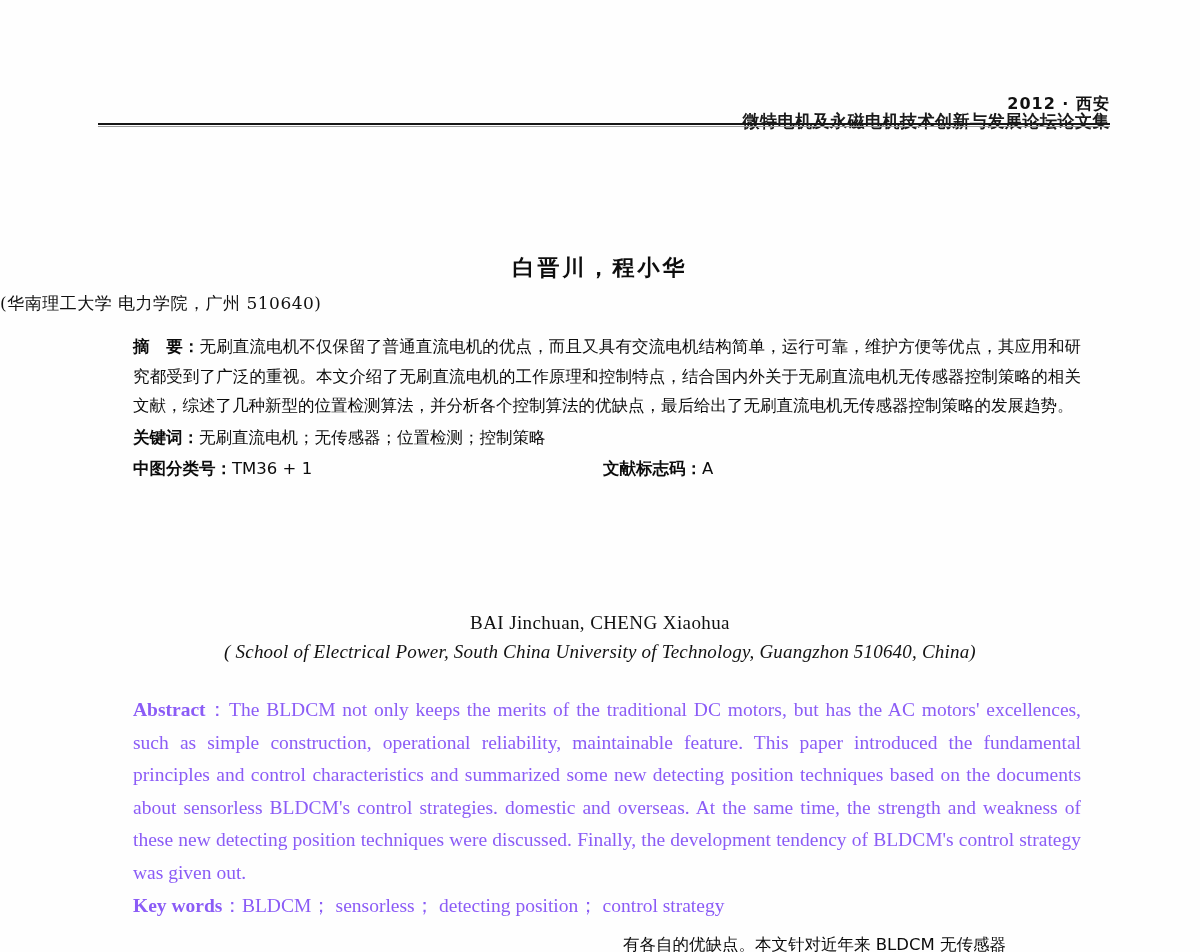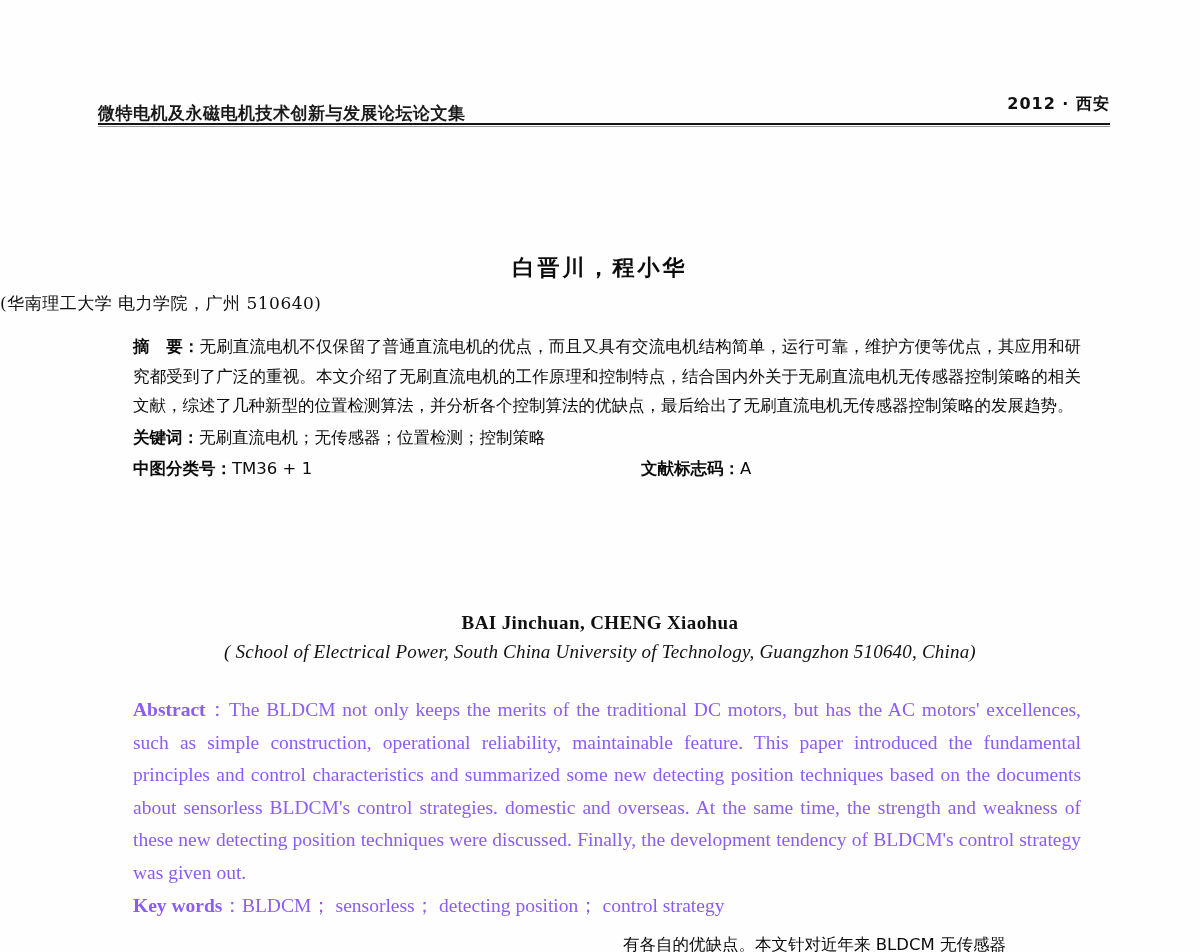--- a/index.html
+++ b/index.html
@@ -27,22 +27,22 @@
     position: absolute;
     left: 98px;
     top: 94px;
     width: 1012px;
     height: 34px;
   }
   .rh-center {
     position: absolute;
     left: 0;
     right: 0;
-    top: 8px;
-    text-align: left;
+    top: 16px;
+    text-align: right;
     font-family: "DejaVu Sans", "Liberation Sans", sans-serif;
     font-size: 17px;
     font-weight: 700;
     letter-spacing: 0.5px;
     color: #1a1a1a;
     transform: scaleY(1.02);
   }
   .rh-right {
     position: absolute;
     right: 0;
@@ -128,21 +128,20 @@
   }
   .lbl {
     font-weight: 700;
   }
   .cn-keywords {
     margin-top: 2px !important;
   }
   .cn-class-row {
     display: flex;
     margin-top: 2px !important;
-    gap: 38px;
   }
   .cn-class-left {
     width: 470px;
     flex: 0 0 470px;
   }
 
   
   .en-title {
     position: absolute;
     left: 0;
@@ -158,21 +157,20 @@
   .en-authors {
     position: absolute;
     left: 0;
     right: 0;
     top: 612px;
     text-align: center;
     font-family: "Liberation Serif", "DejaVu Serif", serif;
     font-size: 19px;
     letter-spacing: 0.4px;
     color: #111;
-    font-weight: bold;
   }
   .en-affil {
     position: absolute;
     left: 0;
     right: 0;
     top: 641px;
     text-align: center;
     font-family: "Liberation Serif", "DejaVu Serif", serif;
     font-style: italic;
     font-size: 19px;

